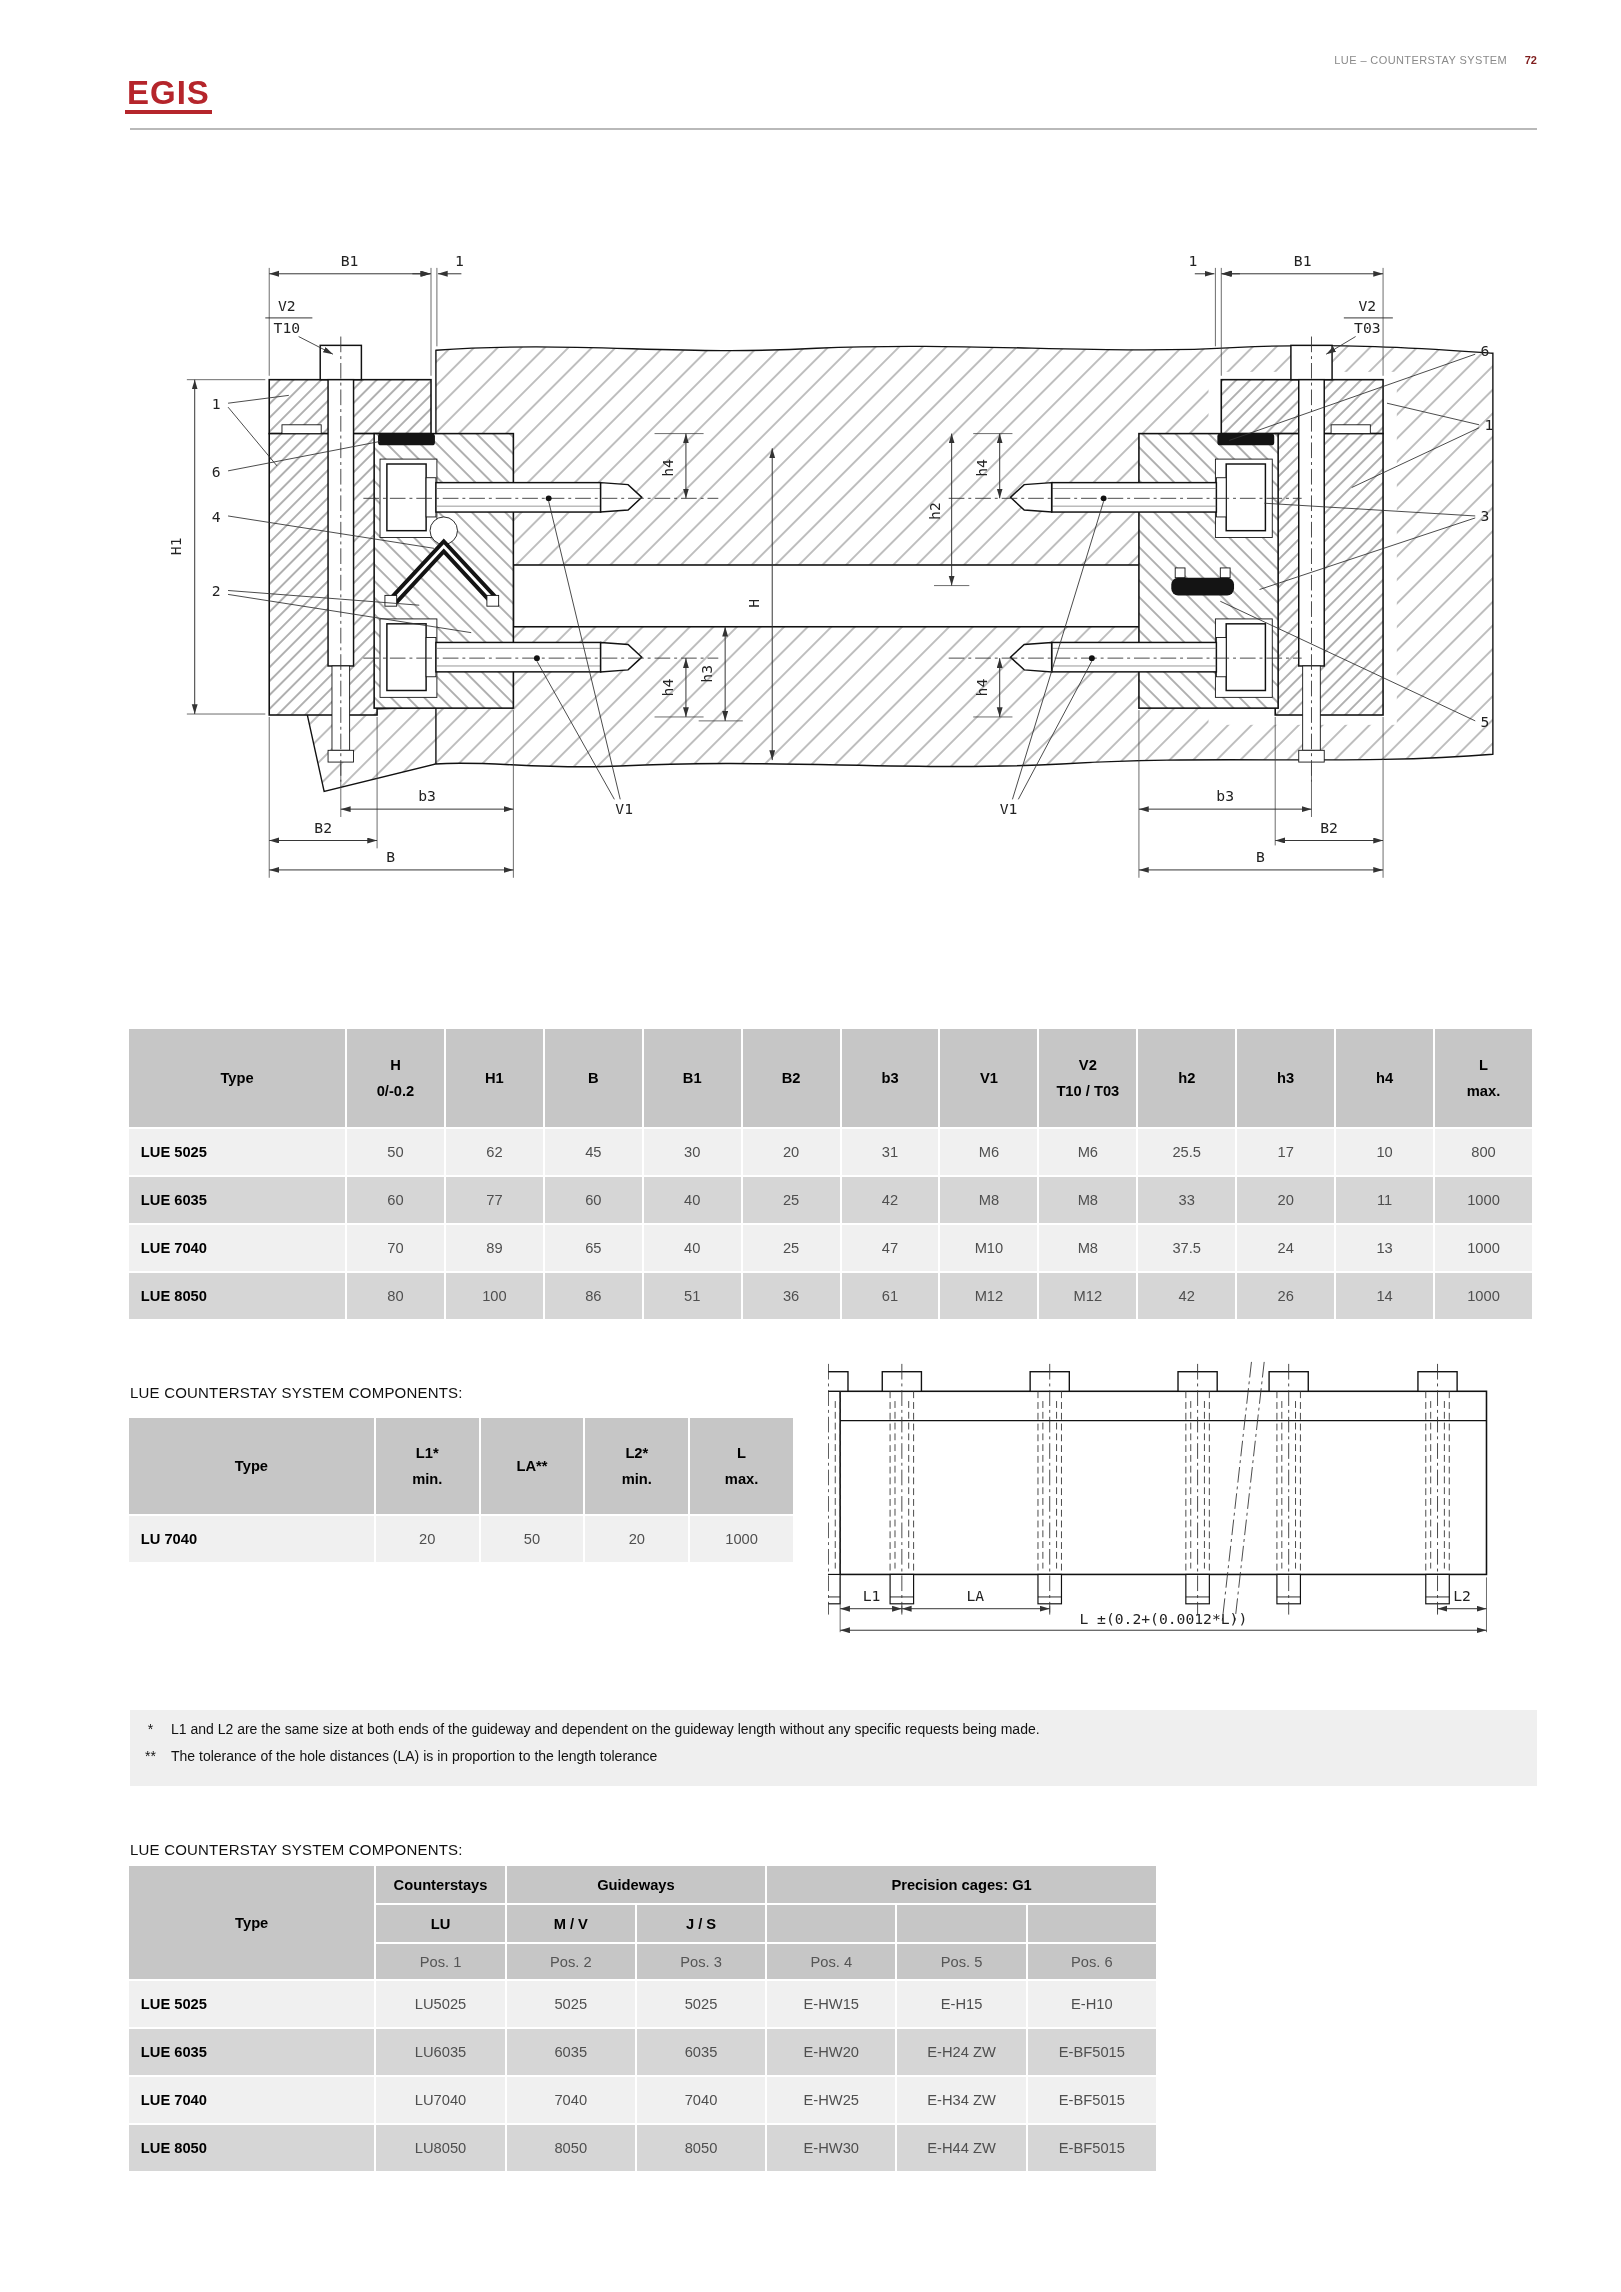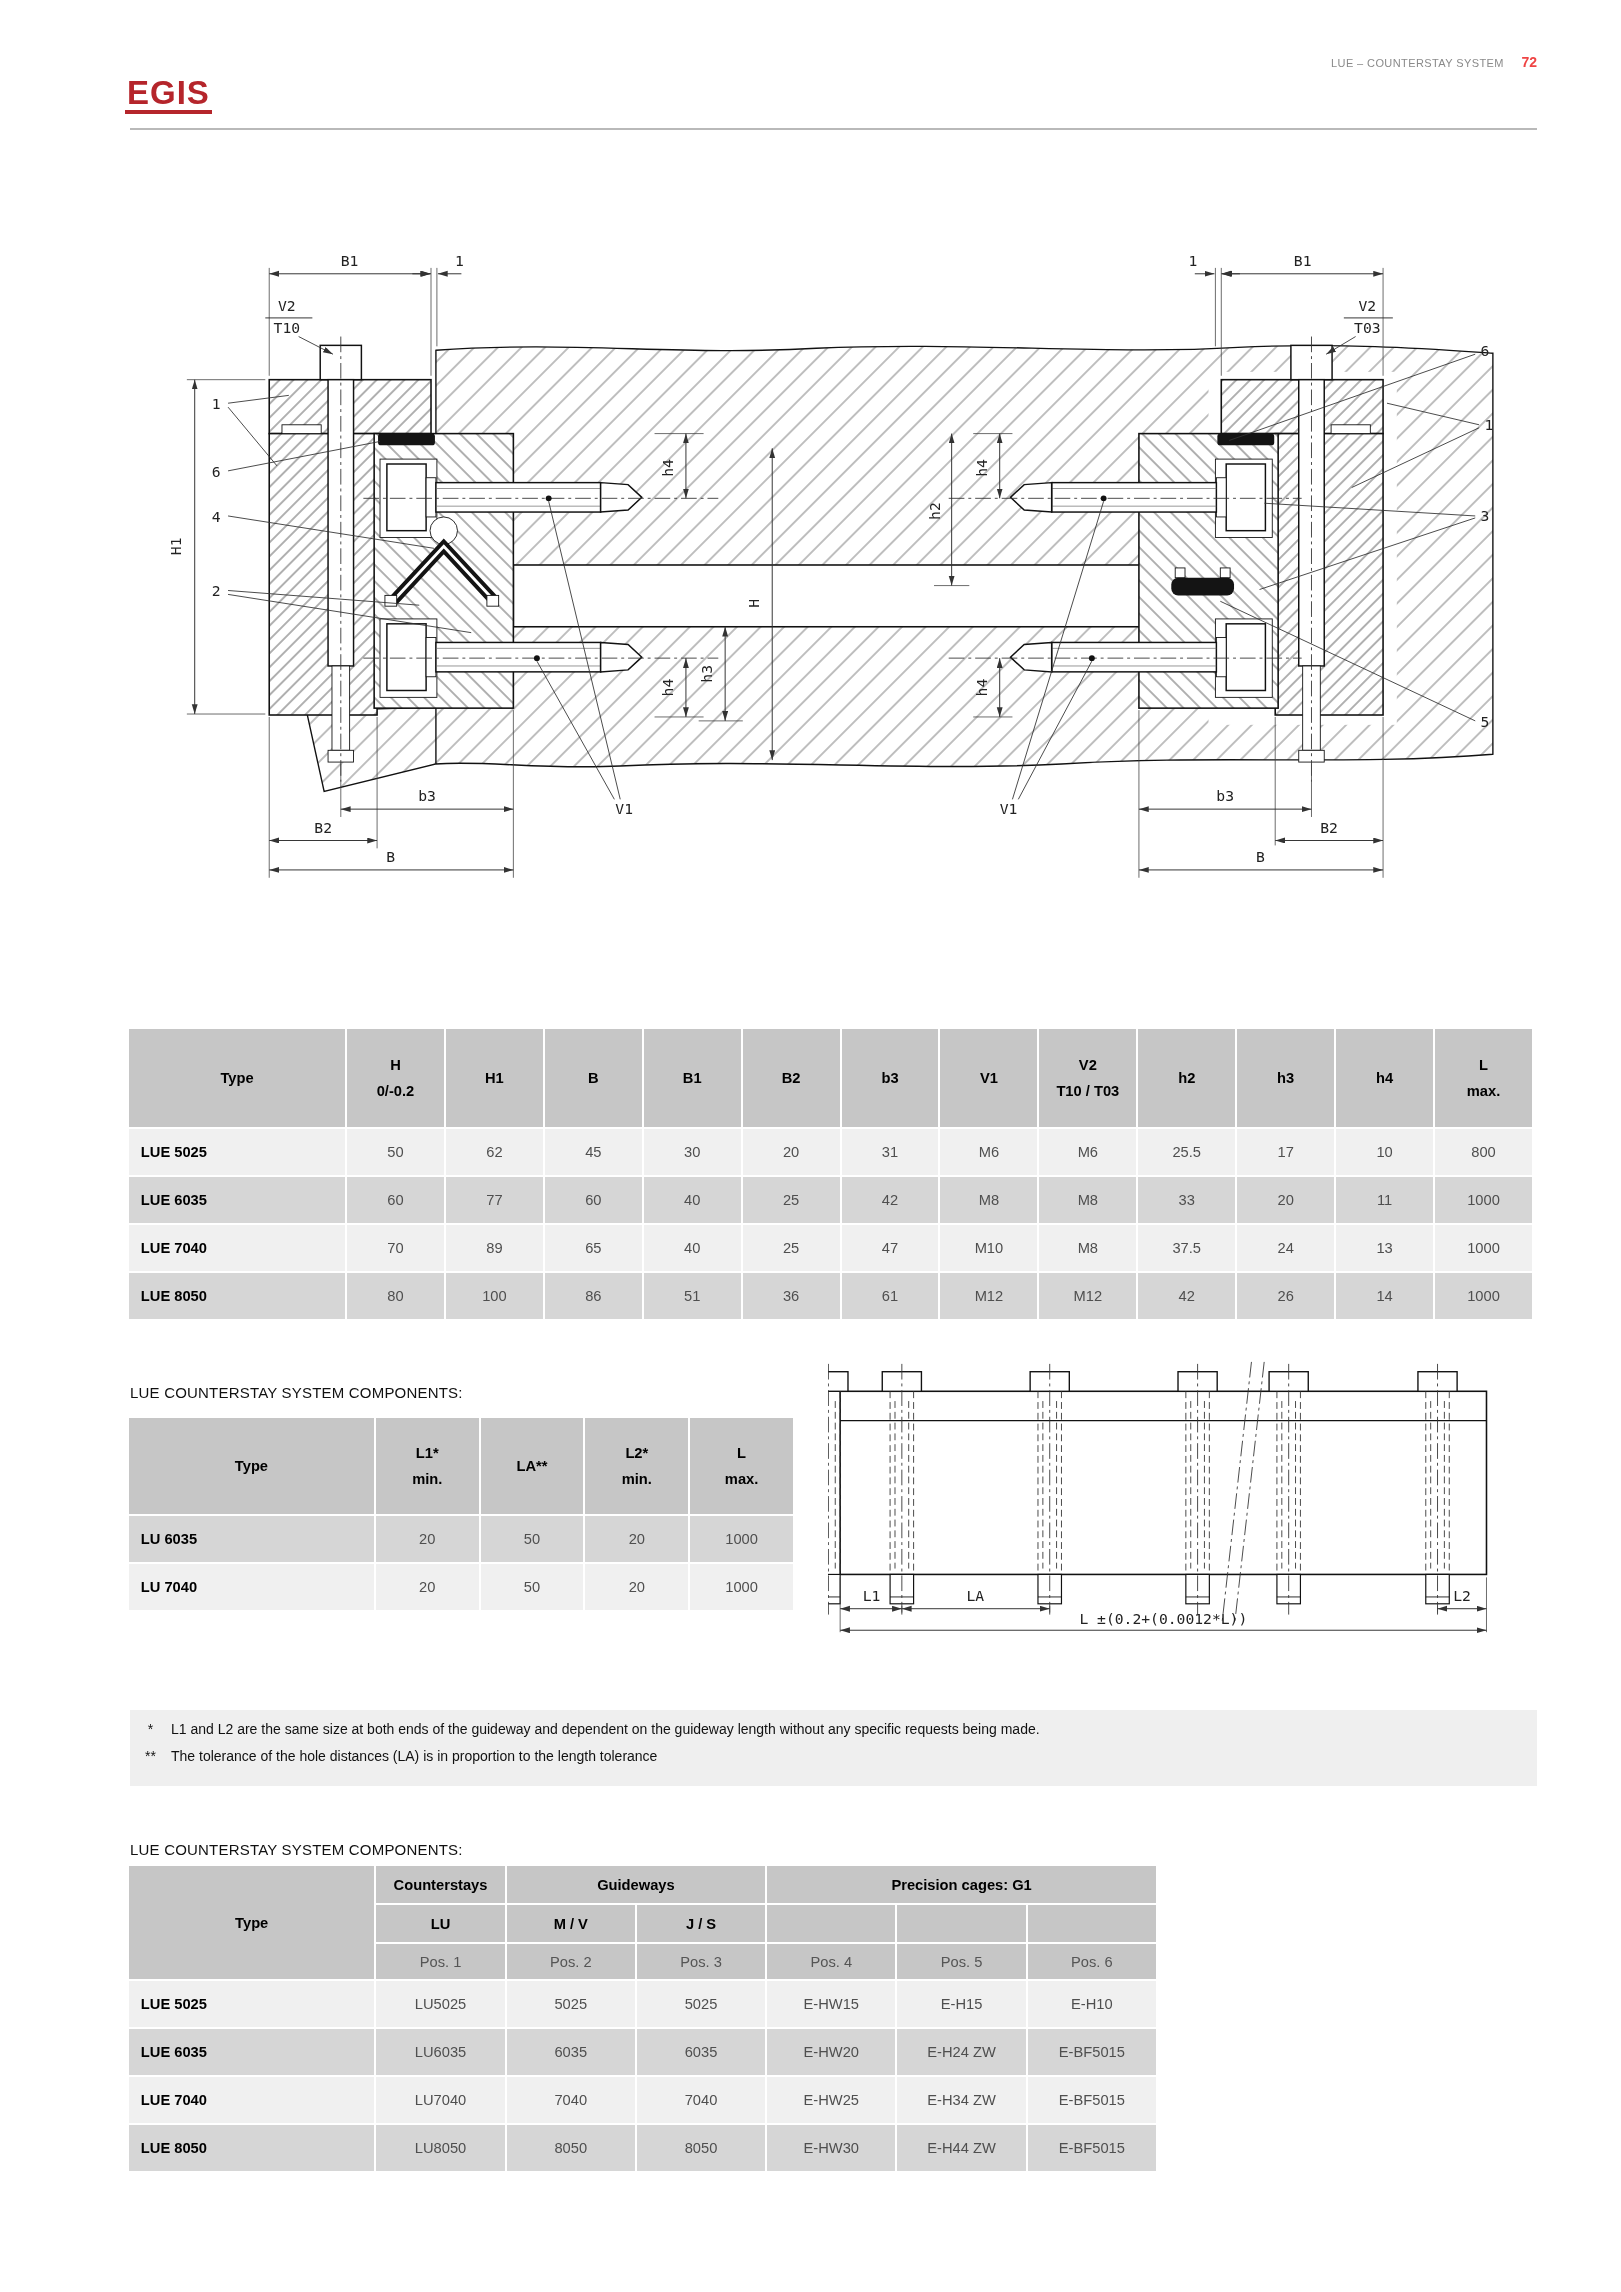--- a/index.html
+++ b/index.html
@@ -9,21 +9,21 @@
   }
   .abs { position:absolute; }
 
   
   .logo {
     left:125px; top:76px; font-weight:bold; font-size:33px; letter-spacing:1px;
     color:#b5252b; border-bottom:4.9px solid #b5252b; padding:0 2px 1px 2px; line-height:33px;text-align:center;
   }
   .head-right { right:84px; top:54px; display:flex; align-items:baseline; gap:17.6px; }
   .head-title { color:#8a8a8a; font-size:11px; letter-spacing:0.4px; }
-  .head-page  { color:#ef4444; font-size:14px; font-weight:bold; }
+  .head-page  { color:#7f1d1d; font-size:11px; font-weight:bold; }
   .head-rule  { left:130px; top:128px; width:1407px; height:2px; background:#b9b9b9; }
 
   
   .sec-head { font-size:15px; color:#111; letter-spacing:0.2px; }
 
   
   table { border-collapse:separate; border-spacing:2.9px; table-layout:fixed; }
   th, td { vertical-align:middle; text-align:center; padding:0; overflow:hidden; }
   th { background:#c6c6c6; font-weight:bold; color:#000; font-size:14.7px; }
   th .sub { margin-top:10px; }
@@ -352,27 +352,20 @@
         <div>L2*</div>
           <div class="sub">min.</div>
       </th>
       <th>
         <div>L</div>
           <div class="sub">max.</div>
       </th>
     </tr>
   </thead>
   <tbody>
-      <tr class="dark">
-        <td class="type">LU 6035</td>
-        <td>20</td>
-        <td>50</td>
-        <td>20</td>
-        <td>1000</td>
-      </tr>
       <tr class="light">
         <td class="type">LU 7040</td>
         <td>20</td>
         <td>50</td>
         <td>20</td>
         <td>1000</td>
       </tr>
     </tbody>
 </table>
 

